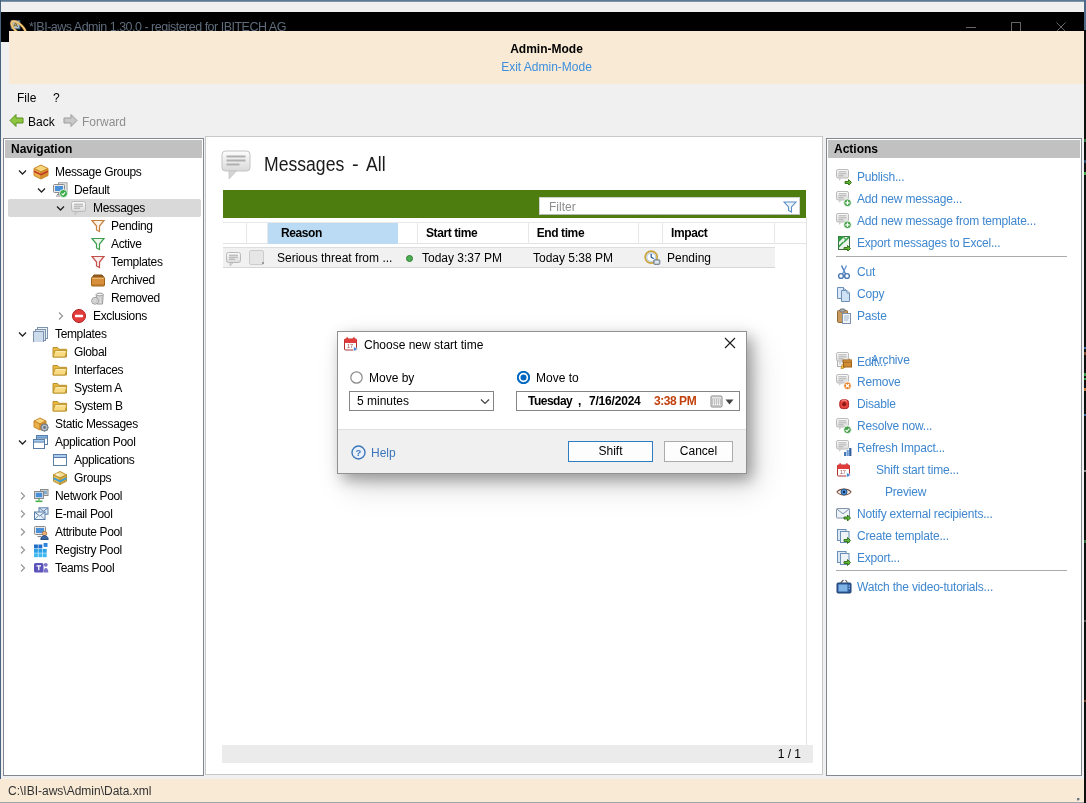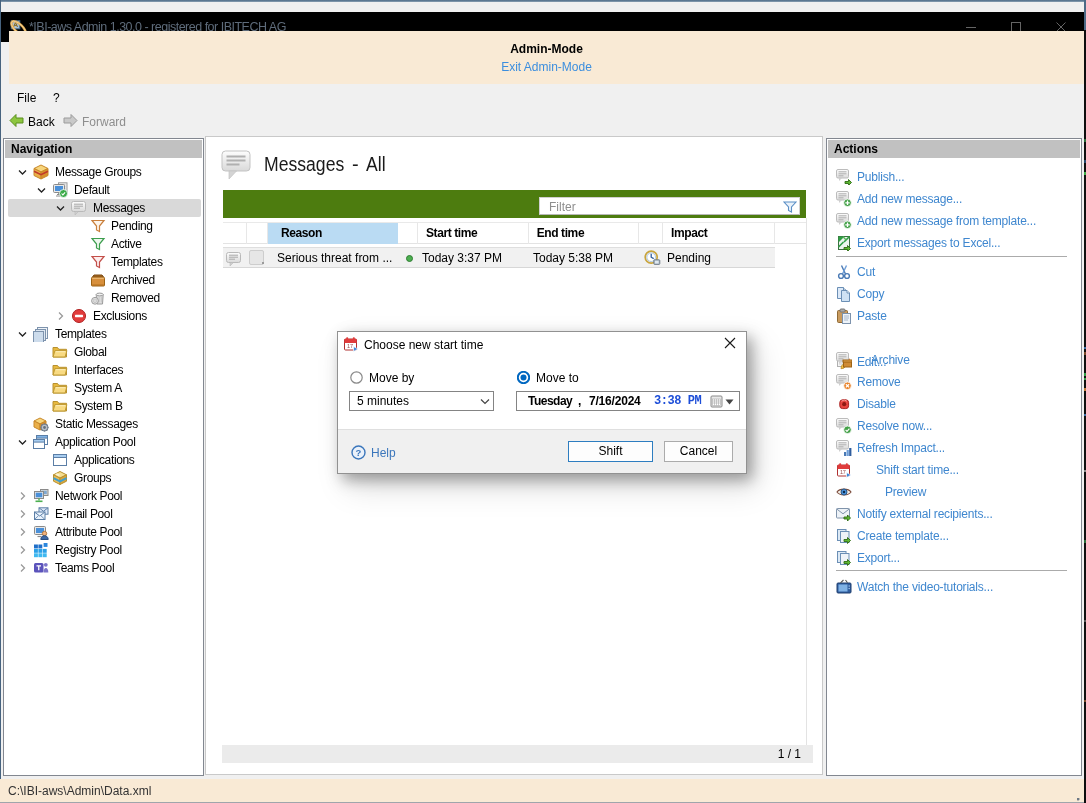--- a/index.html
+++ b/index.html
@@ -719,21 +719,21 @@
   <div class="abs" style="left:11px;top:59px;width:145px;height:20px;background:#fff;border:1px solid #848484;">
     <span style="position:absolute;left:7px;top:2px;color:#000;">5 minutes</span>
     <svg class="abs" style="left:130px;top:6px;" width="10" height="8" viewBox="0 0 10 8">
         <path d="M1 1.5 L5 5.5 L9 1.5" fill="none" stroke="#444" stroke-width="1.2"></path>
       </svg>
   </div>
   <div class="abs" style="left:178px;top:59px;width:224px;height:20px;background:#fff;border:1px solid #848484;padding-left:20px;">
     <span style="position:absolute;left:11px;top:2px;color:#000;font-weight:bold;letter-spacing:-0.5px;">Tuesday</span>
       <span style="position:absolute;left:61px;top:2px;color:#000;font-weight:bold;">,</span>
       <span style="position:absolute;left:72px;top:2px;color:#000;font-weight:bold;letter-spacing:-0.2px;">7/16/2024</span>
-      <span style="position:absolute;left:137px;top:2px;color:#1d4ed8;font-weight:bold;letter-spacing:-0.45px;font-family:Liberation Mono, monospace;">3:38 PM</span>
+      <span style="position:absolute;left:137px;top:2px;color:#c2410c;font-weight:bold;letter-spacing:-0.45px;">3:38 PM</span>
     <svg class="abs" style="left:193px;top:3px;" width="13" height="13" viewBox="0 0 13 13">
         <rect x="1" y="1" width="11" height="11" rx="1" fill="#e9e9e9" stroke="#8a8a8a"></rect>
         <rect x="2.5" y="4" width="8" height="6.5" fill="#fff" stroke="#aaa" stroke-width="0.6"></rect>
         <path d="M4.5 4 v6.5 M6.5 4 v6.5 M8.5 4 v6.5 M2.5 6 h8 M2.5 8 h8" stroke="#aaa" stroke-width="0.6"></path>
       </svg>
     <svg class="abs" style="left:208px;top:7px;" width="9" height="6" viewBox="0 0 9 6">
         <path d="M0.5 0.5 L8.5 0.5 L4.5 5.5 Z" fill="#444"></path>
       </svg>
   </div>
   <div id="dlgfooter">

